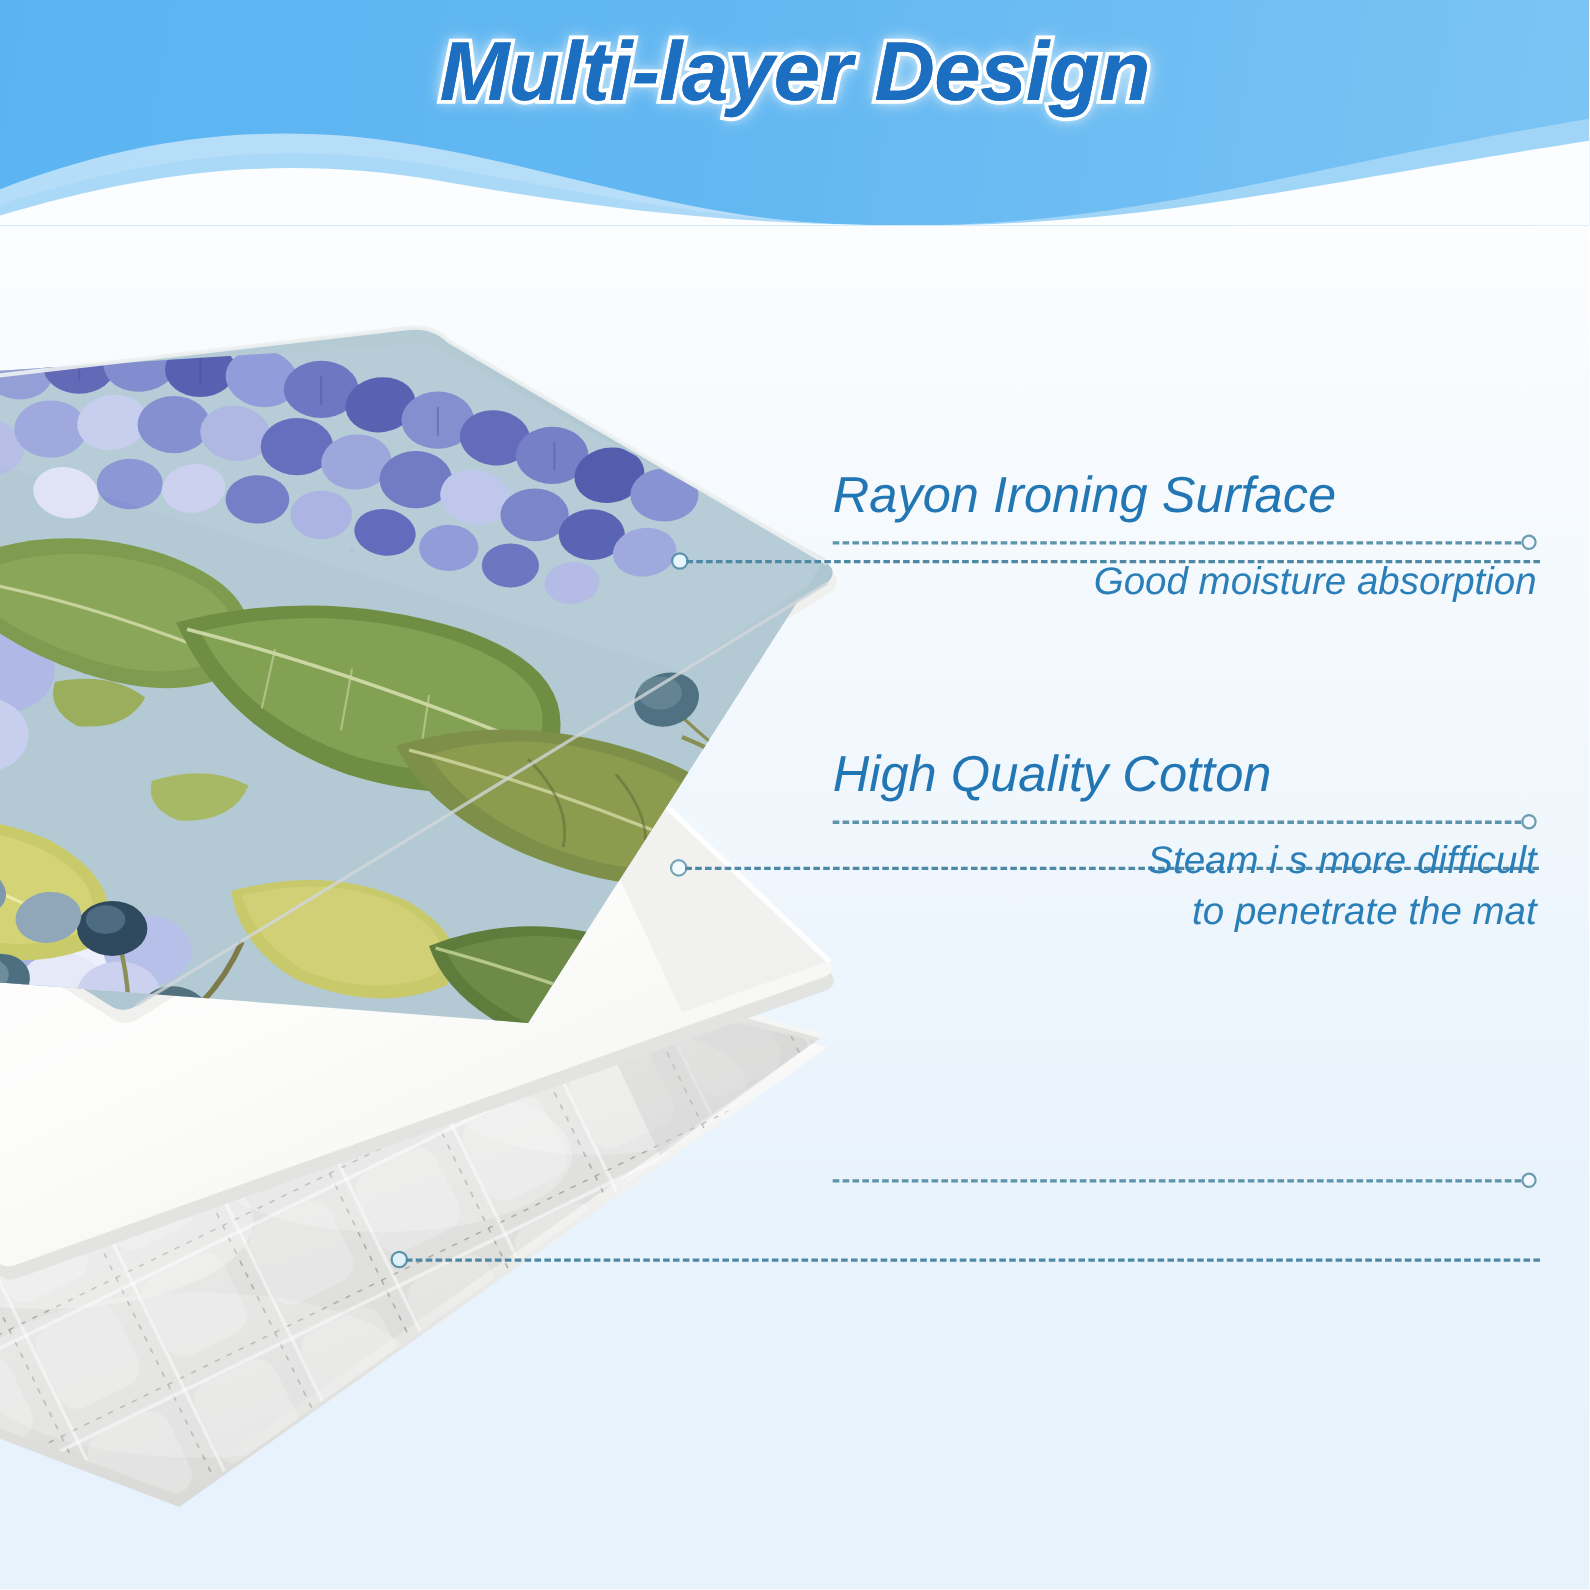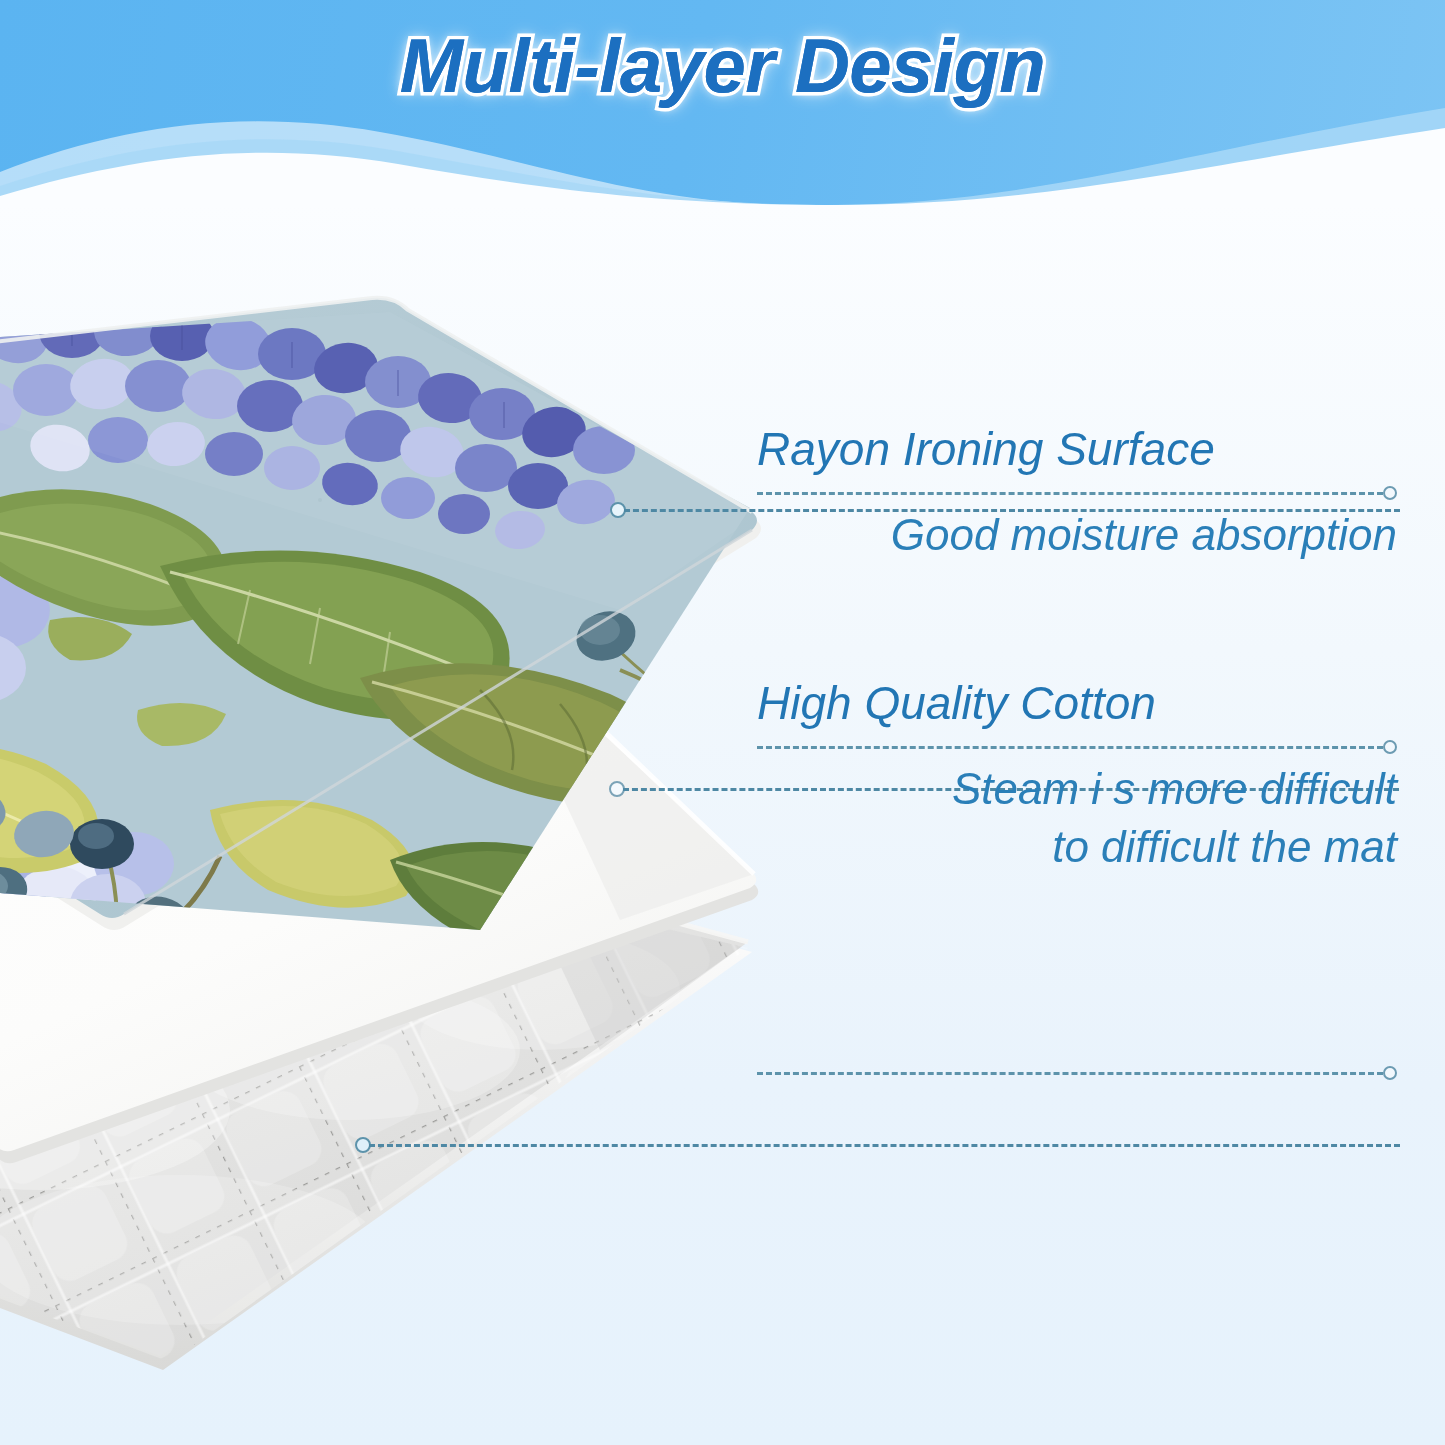--- a/index.html
+++ b/index.html
@@ -46,21 +46,21 @@
   }
   .feature-rule .dashline{
     position:absolute;left:0;right:14px;top:6px;height:0;
     border-top:3px dashed #5d93ab;
   }
   .feature-rule .endcap{
     position:absolute;right:0;top:0;width:14px;height:14px;border-radius:50%;
     border:2px solid #6c9bb2;background:#f2f8fd;box-sizing:border-box;
   }
   .feature-desc{
-    font-size:44px;font-style:italic;color:#2a7fb8;line-height:1.32;
+    font-size:35px;font-style:italic;color:#2a7fb8;line-height:1.32;
     text-align:right;
   }
 
   #feature-0{top:424px;}
   #feature-1{top:678px;}
   #feature-2{top:1056px;}
 
   
   .connector{position:absolute;height:16px;}
   .connector .cline{position:absolute;left:14px;right:0;top:7px;height:0;border-top:3px dashed #4e88a4;}
@@ -356,21 +356,21 @@
   </div>
 
   <div id="feature-1" class="feature">
     <div class="feature-title">High Quality Cotton</div>
     <div class="feature-rule">
       <div class="dashline"></div>
       <div class="endcap"></div>
     </div>
     <div class="feature-desc">
       <div>Steam i s more difficult</div>
-      <div>to difficult the mat</div>
+      <div>to penetrate the mat</div>
     </div>
   </div>
 
   <div id="feature-2" class="feature">
     <div class="feature-rule">
       <div class="dashline"></div>
       <div class="endcap"></div>
     </div>
   </div>
 

